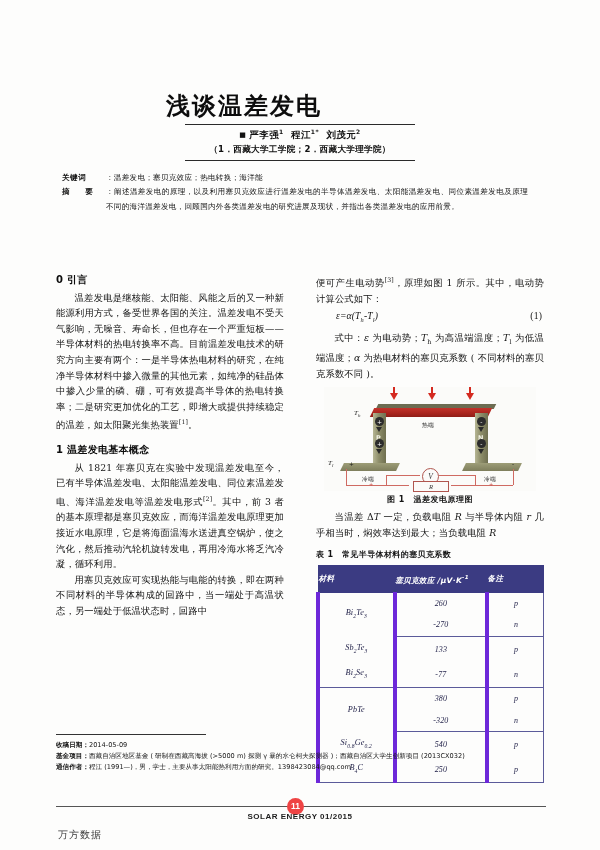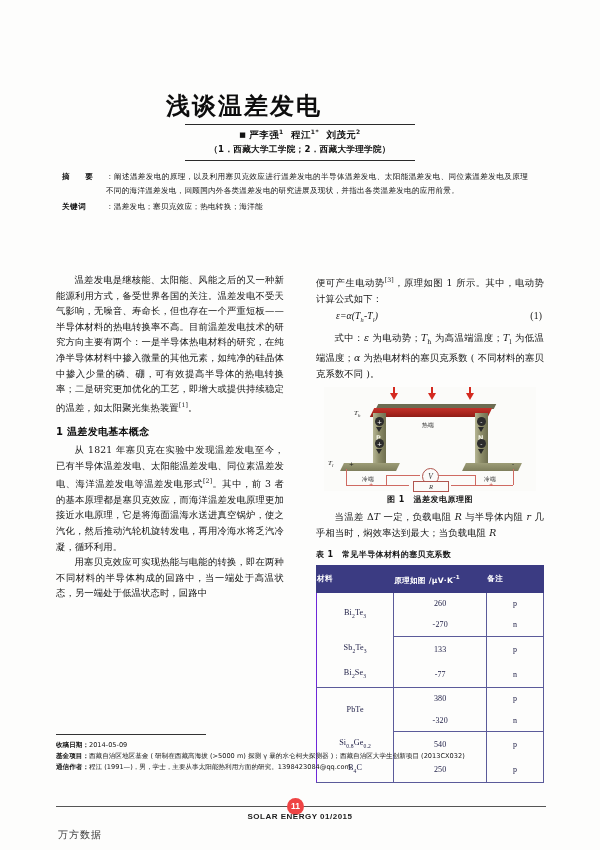--- a/index.html
+++ b/index.html
@@ -357,34 +357,35 @@
     margin: 7px 0 2px 0;
     color: #141414;
     letter-spacing: .4px;
   }
   table.coef {
     width: 100%;
     border-collapse: collapse;
     font-family: "DejaVu Sans", sans-serif;
     font-size: 7.6px;
     color: #1b1b33;
+    font-style: italic;
   }
   table.coef th {
     background: #3b3b82;
     color: #ffffff;
     font-weight: bold;
     padding: 4px 0;
     border: 1px solid #3b3b82;
     font-size: 7.6px;
     letter-spacing: .3px;
   }
   table.coef td {
     text-align: center;
     padding: 3px 0;
-    border-left: 1px solid #6d28d9;
+    border-left: 4px solid #6d28d9;
     border-right: 1px solid #5b5b9a;
     color: #23234a;
     font-family: "Liberation Serif", serif;
     font-size: 8px;
   }
   table.coef td.mat {
     font-family: "Liberation Serif", serif;
     font-size: 8.2px;
   }
   table.coef tr.grp-end td { border-bottom: 1px solid #5b5b9a; }
@@ -459,31 +460,32 @@
   <div class="title">浅谈温差发电</div>
   <div class="title-rule"></div>
 
   <div class="authors">
     <span class="sq">■</span>严李强<sup>1</sup>&nbsp; 程江<sup>1*</sup>&nbsp; 刘茂元<sup>2</sup>
   </div>
   <div class="affil">（1．西藏大学工学院；2．西藏大学理学院）</div>
   <div class="title-rule2"></div>
 
   <div class="abs-wrap">
+    <div class="abs-row" style="margin-top:1px;">
+      <div class="abs-lab kw">关键词</div>
+      <div class="abs-body">：<span>温差发电；塞贝克效应；热电转换；海洋能</span></div>
+    </div>
     <div class="abs-row">
       <div class="abs-lab">摘　要</div>
       <div class="abs-body">：<span>阐述温差发电的原理，以及利用塞贝克效应进行温差发电的半导体温差发电、太阳能温差发电、同位素温差发电及原理不同的海洋温差发电，回顾国内外各类温差发电的研究进展及现状，并指出各类温差发电的应用前景。</span></div>
     </div>
-    <div class="abs-row" style="margin-top:1px;">
-      <div class="abs-lab kw">关键词</div>
-      <div class="abs-body">：<span>温差发电；塞贝克效应；热电转换；海洋能</span></div>
-    </div>
   </div>
 
   <div class="col col-left">
+    <div class="h2 first">0 引言</div>
     <p><span>温差发电是继核能、太阳能、风能之后的又一种新能源利用方式，备受世界各国的关注。温差发电不受天气影响，无噪音、寿命长，但也存在一个严重短板——半导体材料的热电转换率不高。目前温差发电技术的研究方向主要有两个：一是半导体热电材料的研究，在纯净半导体材料中掺入微量的其他元素，如纯净的硅晶体中掺入少量的磷、硼，可有效提高半导体的热电转换率；二是研究更加优化的工艺，即增大或提供持续稳定的温差，如太阳聚光集热装置</span><sup class="ref">[1]</sup><span>。</span></p>
 
     <div class="h2">1 温差发电基本概念</div>
     <p><span>从 1821 年塞贝克在实验中发现温差发电至今，已有半导体温差发电、太阳能温差发电、同位素温差发电、海洋温差发电等温差发电形式</span><sup class="ref">[2]</sup><span>。其中，前 3 者的基本原理都是塞贝克效应，而海洋温差发电原理更加接近水电原理，它是将海面温海水送进真空锅炉，使之汽化，然后推动汽轮机旋转发电，再用冷海水将乏汽冷凝，循环利用。</span></p>
     <p>用塞贝克效应可实现热能与电能的转换，即在两种不同材料的半导体构成的回路中，当一端处于高温状态，另一端处于低温状态时，回路中</p>
   </div>
 
   <div class="col col-right">
     <p class="noind"><span>便可产生电动势</span><sup class="ref">[3]</sup><span>，原理如图 1 所示。其中，电动势计算公式如下：</span></p>
 
@@ -548,21 +550,21 @@
       <div class="fig-cap">图 1　温差发电原理图</div>
     </div>
 
     <p>当温差 Δ<i>T</i> 一定，负载电阻 <i>R</i> 与半导体内阻 <i>r</i> 几乎相当时，焖效率达到最大；当负载电阻 <i>R</i></p>
 
     <div class="tbl-cap">表 1　常见半导体材料的塞贝克系数</div>
     <table class="coef">
       <thead>
         <tr>
           <th style="width:34%">材料</th>
-          <th style="width:41%"><span>原理如图 /μV·K</span><sup>-1</sup></th>
+          <th style="width:41%"><span>塞贝克效应 /μV·K</span><sup>-1</sup></th>
           <th style="width:25%">备注</th>
         </tr>
       </thead>
       <tbody>
         <tr>
           <td class="mat" rowspan="2">Bi<sub>2</sub>Te<sub>3</sub></td>
           <td>260</td>
           <td>p</td>
         </tr>
         <tr class="grp-end">

